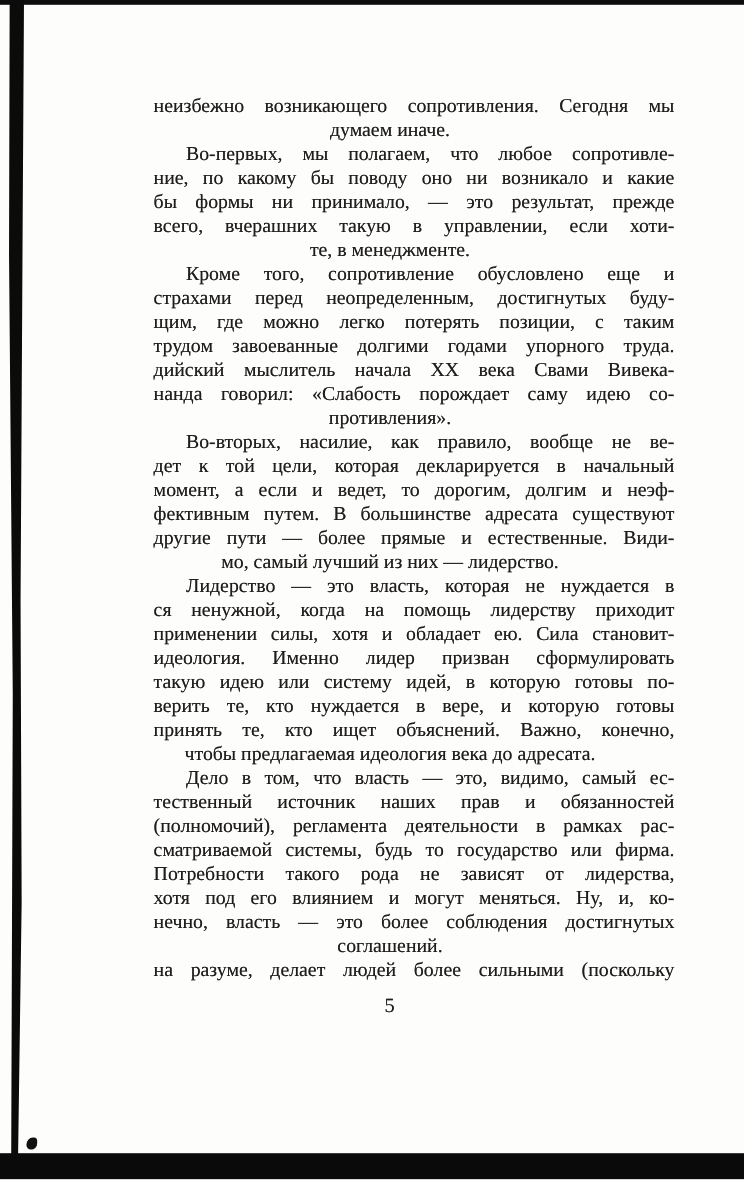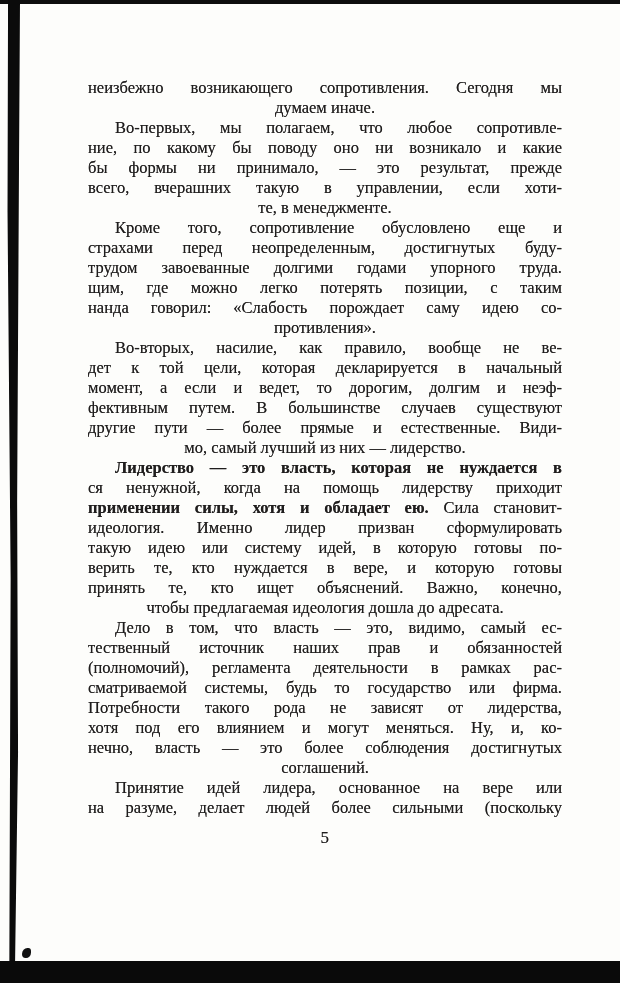--- a/index.html
+++ b/index.html
@@ -54,23 +54,24 @@
   .line {
     height: 20px;
     line-height: 20px;
     white-space: nowrap;
     text-align: center;
   }
   .line.j {
     white-space: normal;
     text-align: justify;
     text-align-last: justify;
+    margin-left: 40px;
   }
   .line.ind { padding-left: 27px; }
-  .bold { font-weight: bold; }
+  .bold { font-weight: normal; }
   .page-num {
     margin-top: 10px;
     text-align: center;
     font-size: 17px;
     letter-spacing: 0.5px;
   }
 </style>
 </head>
 <body>
 
@@ -92,62 +93,62 @@
       <div class="line j ind">Во-первых, мы полагаем, что любое сопротивле-</div>
       <div class="line j">ние, по какому бы поводу оно ни возникало и какие</div>
       <div class="line j">бы формы ни принимало, — это результат, прежде</div>
       <div class="line j">всего, вчерашних такую в управлении, если хоти-</div>
       <div class="line">те, в менеджменте.</div>
     </div>
 
     <div class="para">
       <div class="line j ind">Кроме того, сопротивление обусловлено еще и</div>
       <div class="line j">страхами перед неопределенным, достигнутых буду-</div>
+      <div class="line j">щим, где можно легко потерять позиции, с таким</div>
       <div class="line j">трудом завоеванные долгими годами упорного труда.</div>
-      <div class="line j">щим, где можно легко потерять позиции, с таким</div>
+      <div class="line j">дийский мыслитель начала XX века Свами Вивека-</div>
       <div class="line j">нанда говорил: «Слабость порождает саму идею со-</div>
       <div class="line">противления».</div>
     </div>
 
     <div class="para">
       <div class="line j ind">Во-вторых, насилие, как правило, вообще не ве-</div>
       <div class="line j">дет к той цели, которая декларируется в начальный</div>
       <div class="line j">момент, а если и ведет, то дорогим, долгим и неэф-</div>
-      <div class="line j">фективным путем. В большинстве случаев существуют</div>
+      <div class="line j">фективным путем. В большинстве адресата существуют</div>
       <div class="line j">другие пути — более прямые и естественные. Види-</div>
       <div class="line">мо, самый лучший из них — лидерство.</div>
     </div>
 
     <div class="para">
       <div class="line j ind">
         <span class="bold">Лидерство — это власть, которая не нуждается в</span>
       </div>
       <div class="line j">ся ненужной, когда на помощь лидерству приходит</div>
       <div class="line j">
         <span class="bold">применении силы, хотя и обладает ею.</span><span> Сила становит-</span>
       </div>
       <div class="line j">идеология. Именно лидер призван сформулировать</div>
       <div class="line j">такую идею или систему идей, в которую готовы по-</div>
       <div class="line j">верить те, кто нуждается в вере, и которую готовы</div>
       <div class="line j">принять те, кто ищет объяснений. Важно, конечно,</div>
-      <div class="line">чтобы предлагаемая идеология дошла до адресата.</div>
+      <div class="line">чтобы предлагаемая идеология века до адресата.</div>
     </div>
 
     <div class="para">
       <div class="line j ind">Дело в том, что власть — это, видимо, самый ес-</div>
       <div class="line j">тественный источник наших прав и обязанностей</div>
       <div class="line j">(полномочий), регламента деятельности в рамках рас-</div>
       <div class="line j">сматриваемой системы, будь то государство или фирма.</div>
       <div class="line j">Потребности такого рода не зависят от лидерства,</div>
       <div class="line j">хотя под его влиянием и могут меняться. Ну, и, ко-</div>
       <div class="line j">нечно, власть — это более соблюдения достигнутых</div>
       <div class="line">соглашений.</div>
     </div>
 
     <div class="para">
-      <div class="line j ind">Принятие идей лидера, основанное на вере или</div>
       <div class="line j">на разуме, делает людей более сильными (поскольку</div>
     </div>
 
     <div class="page-num">5</div>
 
   </div>
 </div>
 
 </body></html>

